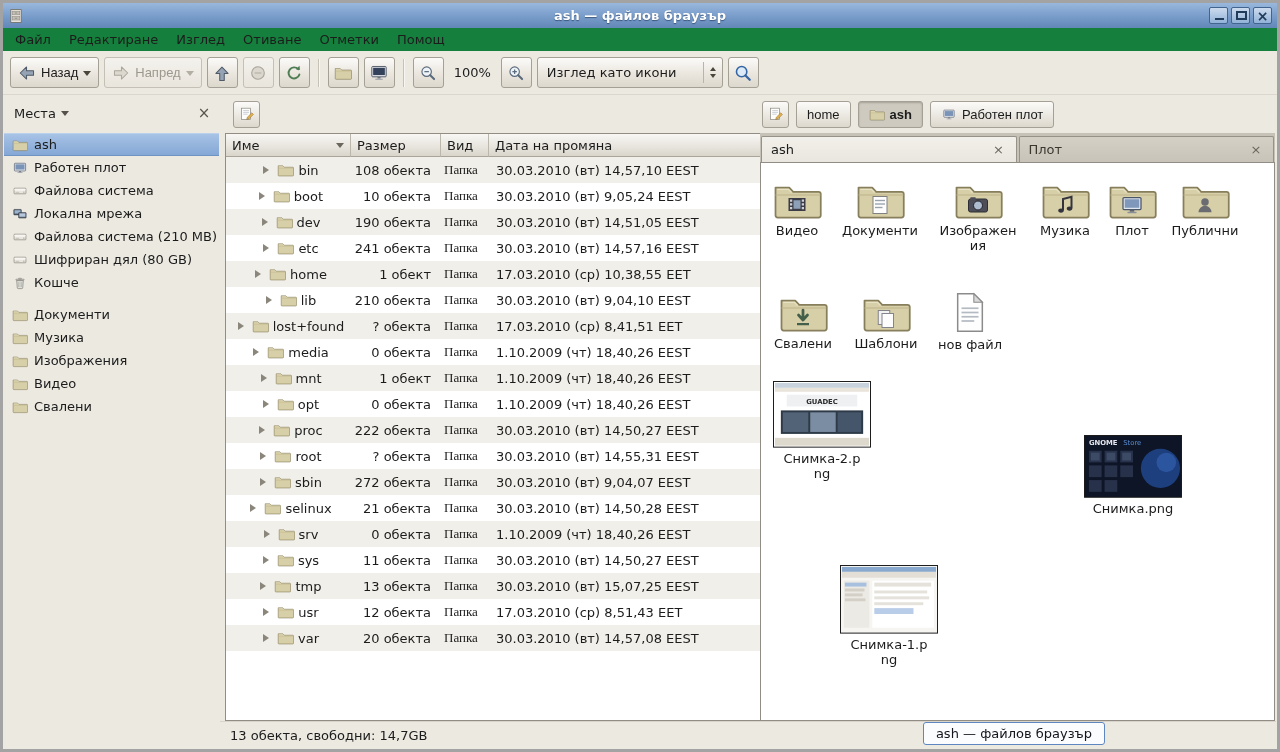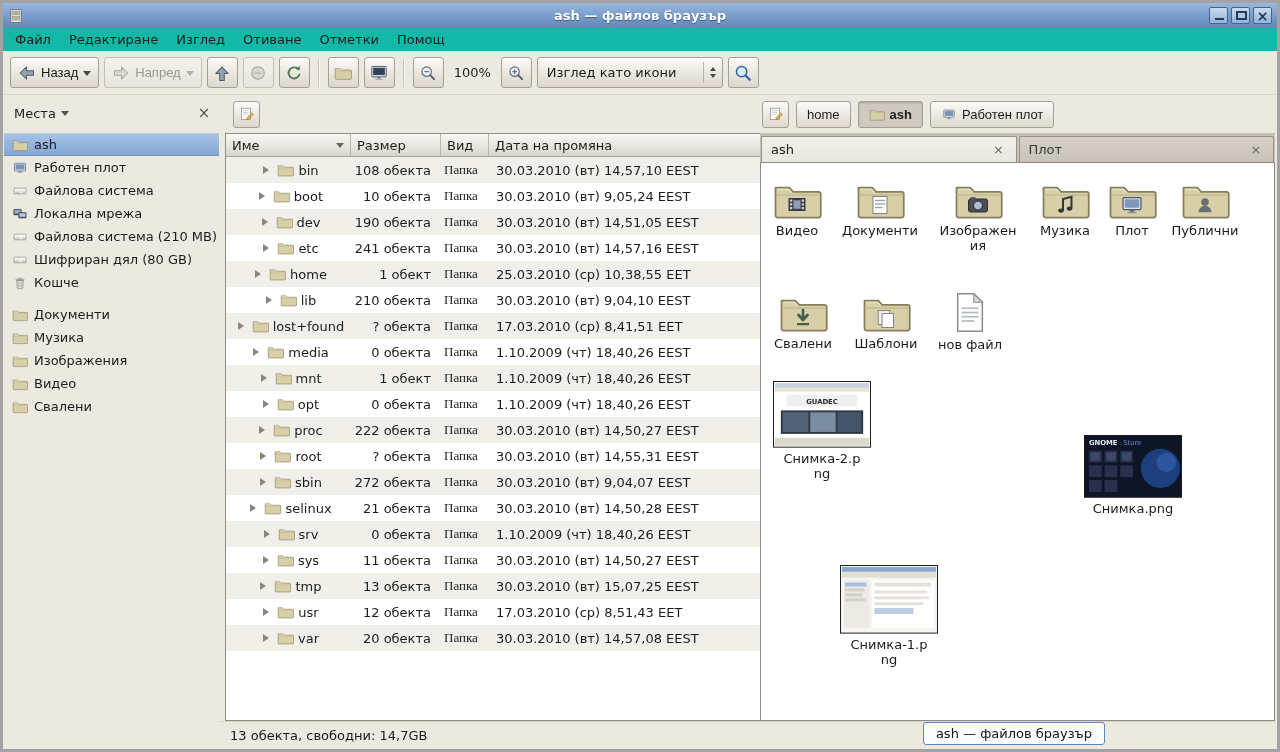--- a/index.html
+++ b/index.html
@@ -24,21 +24,21 @@
   .win-controls { margin-left:auto; display:flex; gap:3px; z-index:2; }
   .win-btn { position:relative; width:19px; height:17px; border:1px solid #41658f;
     border-radius:2px; background:linear-gradient(#ccdbee,#92b2d8);
     display:flex; align-items:center; justify-content:center; }
   .g-minimize { position:absolute; left:5px; bottom:3px; width:9px; height:2px; background:#213b5a; }
   .g-maximize { position:absolute; left:4px; top:3px; width:11px; height:9px; border:2px solid #213b5a; }
   .g-close { font-size:14px; font-weight:bold; color:#213b5a; line-height:14px; }
 
   
   .menubar { position:absolute; top:25px; left:0; right:0; height:23px;
-    display:flex; align-items:stretch; padding-left:3px; background:#14b8a6; }
+    display:flex; align-items:stretch; padding-left:3px; background:#15803d; }
   .menu-item { display:flex; align-items:center; padding:0 9px; }
 
   
   .toolbar { position:absolute; top:48px; left:0; right:0; height:44px;
     display:flex; align-items:center; gap:5px; padding:0 7px;
     background:#ece9e1; border-bottom:1px solid #dbd7ce; }
   .tbtn { display:inline-flex; align-items:center; gap:5px; height:31px; padding:0 7px;
     background:linear-gradient(#fcfbf9,#eae6de 55%,#ddd8cd);
     border:1px solid #a5a095; border-radius:3px; font-size:13px; color:#1c1c1c; }
   .tbtn.icon-only { width:31px; justify-content:center; padding:0; }
@@ -531,21 +531,21 @@
                 <svg viewBox="0 0 20 16" xmlns="http://www.w3.org/2000/svg">
                   <path d="M1.4 14.1V3l5.5.02 1.6 1.7h10.1c.5 0 .9.4.9.9v8.5c0 .5-.4.9-.9.9H2.3a.9.9 0 0 1-.9-.9Z" fill="#d7cfa7" stroke="#877e5c" stroke-width="0.7" stroke-linejoin="round"></path>
                   <path d="M1.4 6h17.9" stroke="#bdb389" stroke-width="0.45"></path>
                   <path d="M2.1 3.7h4.5l1.2 1.3" fill="none" stroke="#eae4c8" stroke-width="0.5" opacity="0.9"></path>
                 </svg>
               </span>
               <span class="name-text">home</span>
             </span>
             <span class="cell c-size">1 обект</span>
             <span class="cell c-type">Папка</span>
-            <span class="cell c-date">25.03.2010 (ср) 10,38,55 EET</span>
+            <span class="cell c-date">17.03.2010 (ср) 10,38,55 EET</span>
           </div>
           <div class="row">
             <span class="cell c-name">
               <span class="expander"></span>
               <span class="icon16">
                 <svg viewBox="0 0 20 16" xmlns="http://www.w3.org/2000/svg">
                   <path d="M1.4 14.1V3l5.5.02 1.6 1.7h10.1c.5 0 .9.4.9.9v8.5c0 .5-.4.9-.9.9H2.3a.9.9 0 0 1-.9-.9Z" fill="#d7cfa7" stroke="#877e5c" stroke-width="0.7" stroke-linejoin="round"></path>
                   <path d="M1.4 6h17.9" stroke="#bdb389" stroke-width="0.45"></path>
                   <path d="M2.1 3.7h4.5l1.2 1.3" fill="none" stroke="#eae4c8" stroke-width="0.5" opacity="0.9"></path>
                 </svg>

